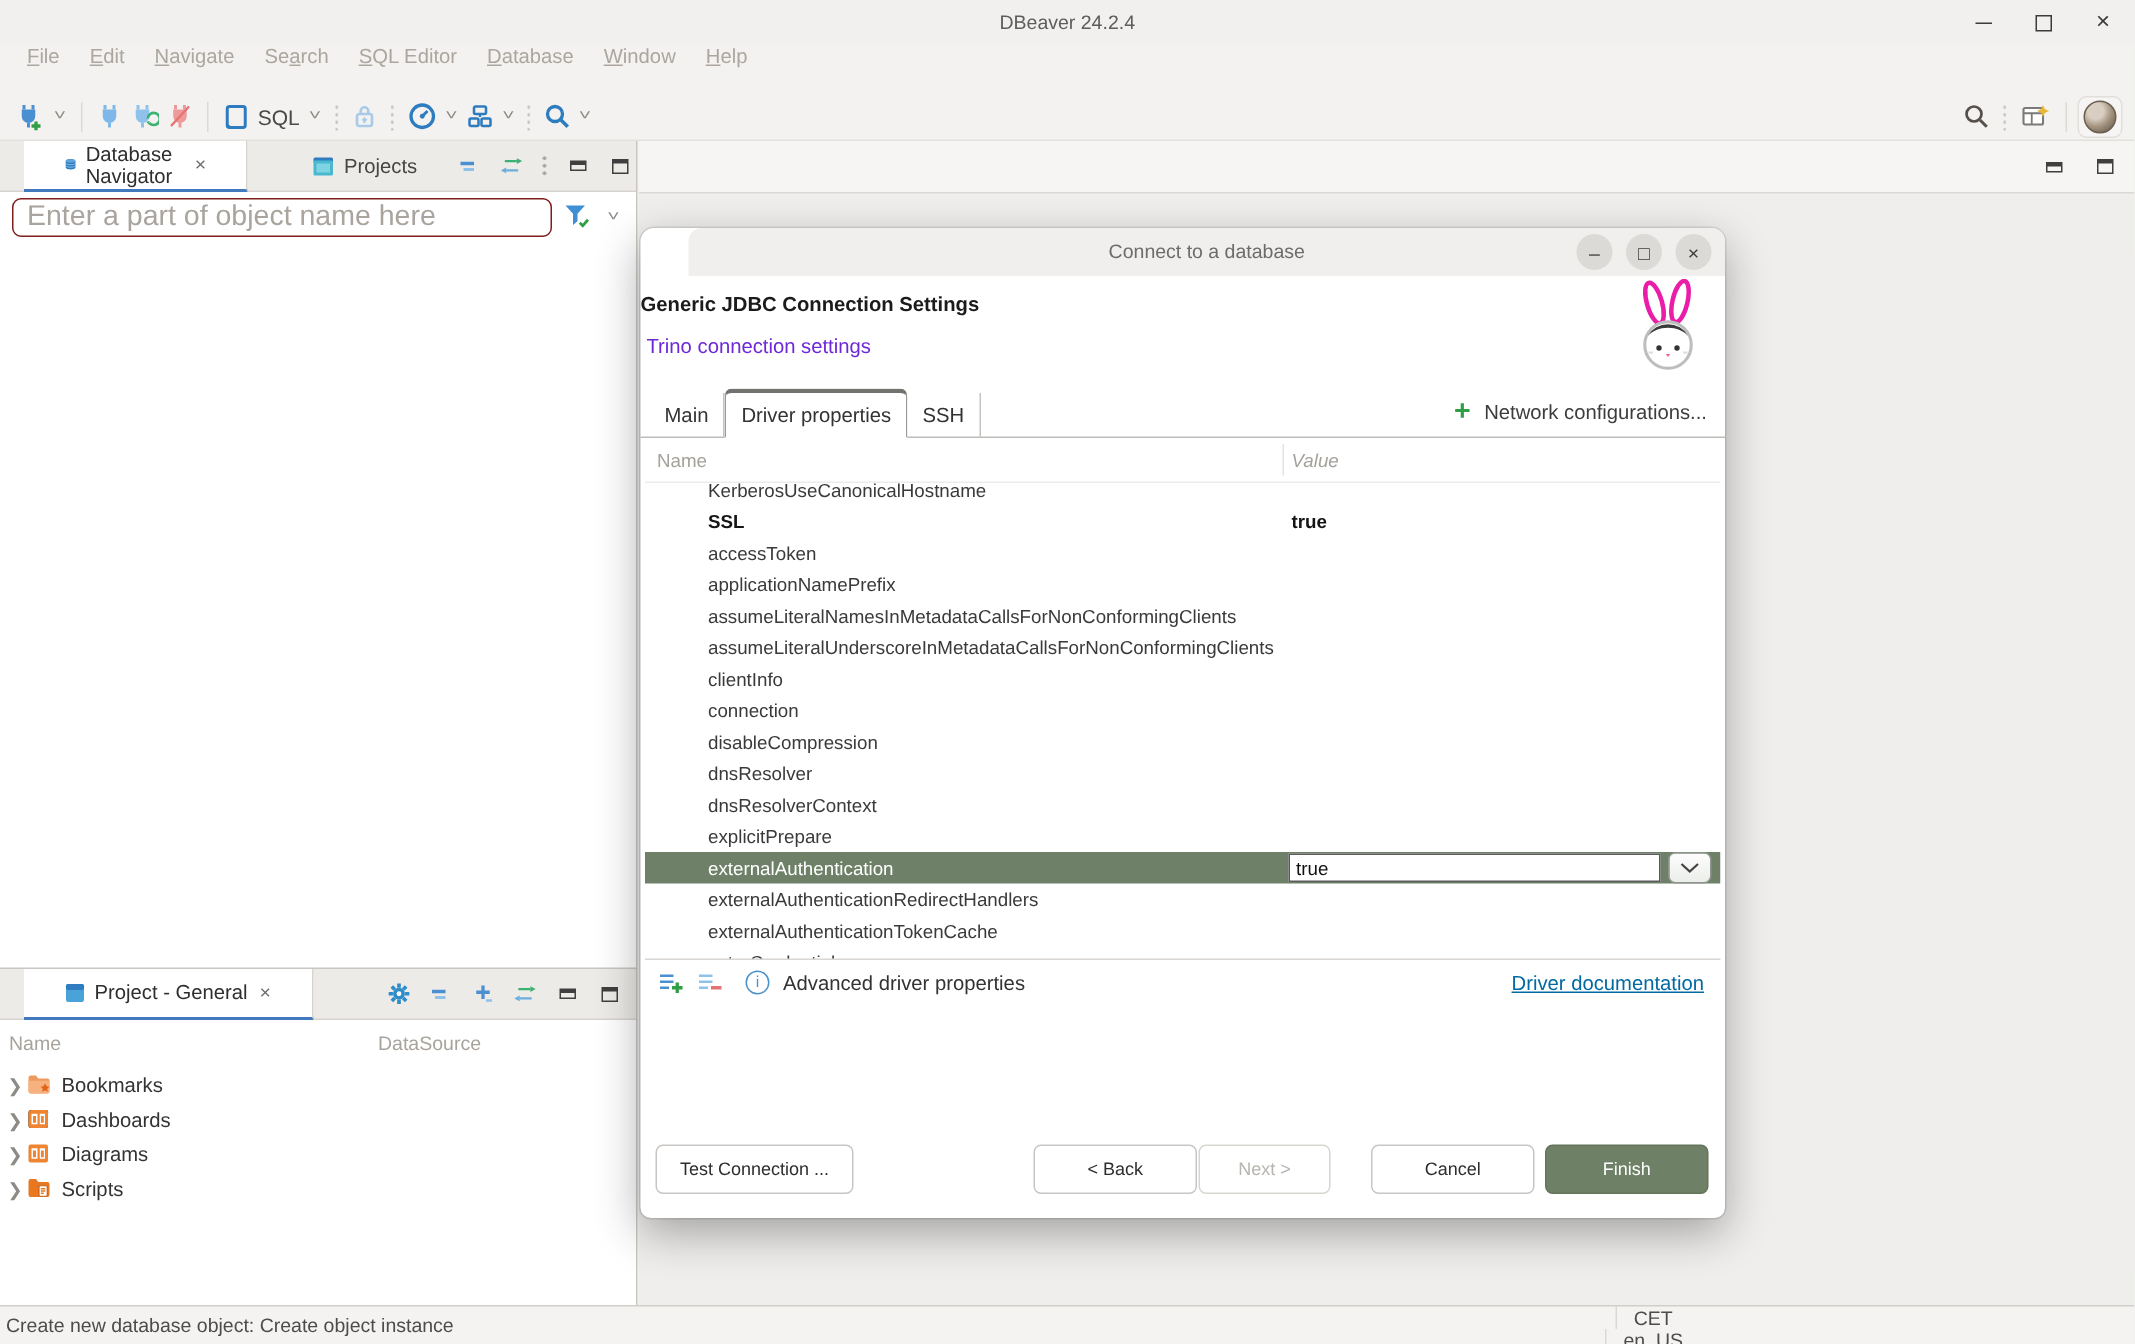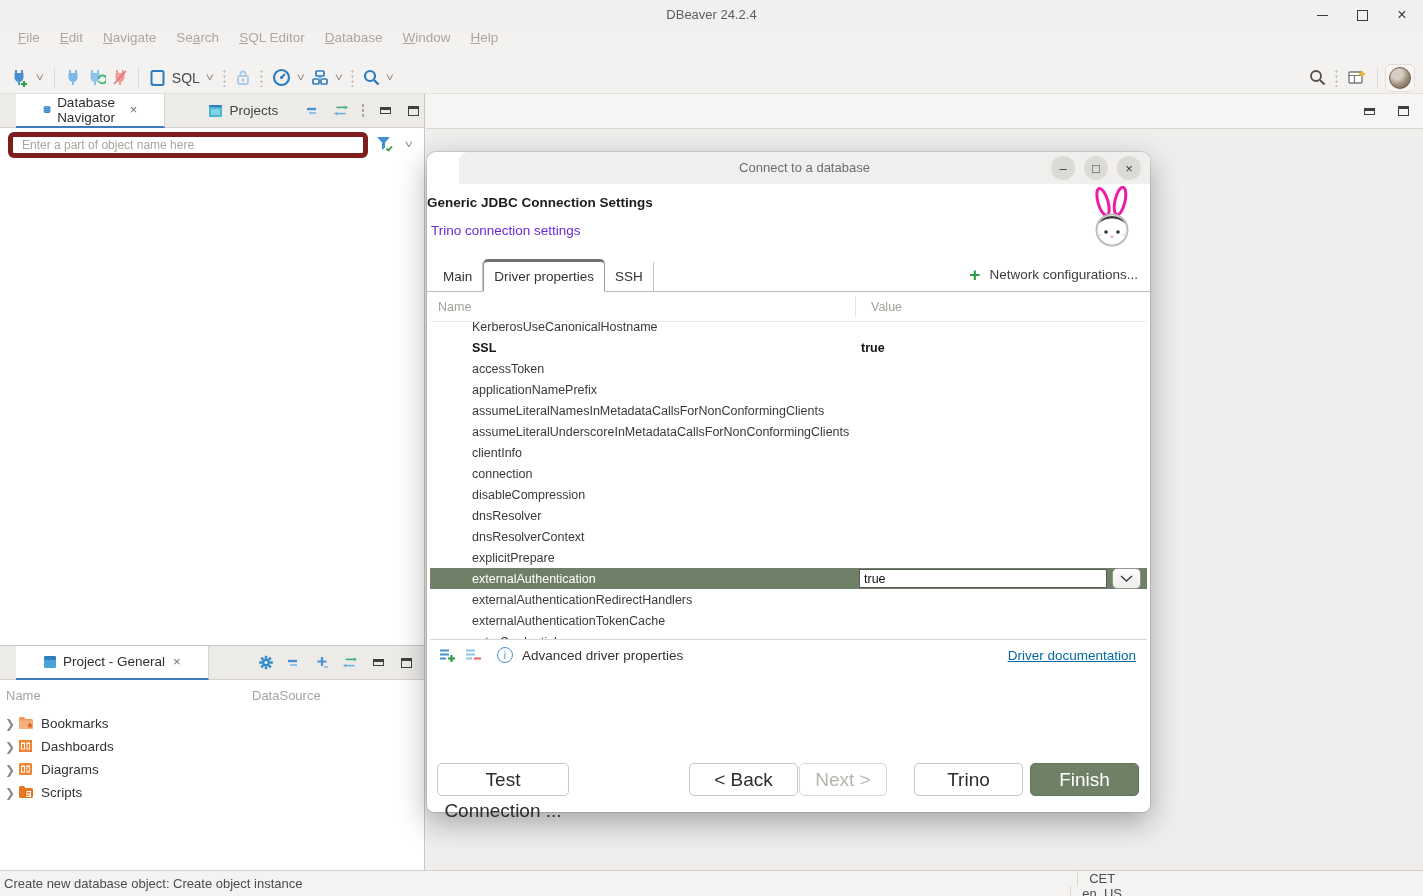--- a/index.html
+++ b/index.html
@@ -37,21 +37,21 @@
   .ptab { display:flex; align-items:center; gap:6px; height:34px; padding:0 27px; font-size:13.5px; color:#454545;margin-left:16px; }
   .ptab.active { background:#fff; border-bottom:2px solid #4178be; color:#2e2e2e; border-right:1px solid #d7d4d0; }
   .tabx { color:#6f6f6f; font-size:13px; padding-left:2px; }
   .pt-icons { display:flex; align-items:center; margin-left:auto; gap:12px; padding-right:10px; }
   .mini-ic { display:flex; align-items:center; justify-content:center; width:16px; height:16px; }
   .win-min { width:11px; height:7px; border:1px solid #3f3f3f; border-top-width:3px; }
   .win-max { width:11px; height:10px; border:1px solid #3f3f3f; border-top-width:3px; }
   .grip { width:4px; height:16px; background-image:radial-gradient(circle, #a9a5a0 1.1px, transparent 1.3px); background-size:4px 5px; }
 
   .filter-row { display:flex; align-items:center; height:33px; background:#fff; padding:0 8px; gap:8px; }
-  .filter-input { flex:1; height:26px; border:5px solid #7f1d1d; border-radius:6px; font-size:12px; color:#701a75; padding:0 9px; font-family:inherit; outline:none; }
+  .filter-input { flex:1; height:26px; border:1px solid #7f1d1d; border-radius:6px; font-size:19px; color:#701a75; padding:0 9px; font-family:inherit; outline:none; }
   .filter-input::placeholder { color:#a9a49e; }
 
   .left-bottom { left:0; top:645px; width:425px; height:225px; background:#fff; border-right:1px solid #c9c6c2; border-top:1px solid #c9c6c2; }
   .col-headers { display:flex; height:30px; align-items:center; font-size:13px; color:#a8a39d; }
   .col-name { padding-left:6px; width:252px; }
   .tree { padding-top:2px; }
   .trow { display:flex; align-items:center; height:23px; font-size:13.5px; color:#333; }
   .tchev { width:16px; text-align:center; color:#8e8a85; font-size:12px; margin-left:2px; }
   .ticon { width:17px; height:15px; margin-right:6px; position:relative; }
 
@@ -99,21 +99,21 @@
   .prow.selected .pname { color:#fff; }
   .val-editor { position:absolute; left:429px; top:1px; display:flex; align-items:center; }
   .val-input { width:248px; height:19px; border:1px solid #5a5a5a; background:#fff; font-size:12.5px; color:#111; padding:0 4px; font-family:inherit; outline:none; }
   .val-drop { position:absolute; right:6px; top:0; width:29px; height:21px; border:1px solid #8f968d; border-radius:5px; background:linear-gradient(#fdfdfd,#eceeea); display:flex; align-items:center; justify-content:center; }
 
   .prop-footer { height:31px; border-top:1px solid #d9d6d3; display:flex; align-items:center; padding:0 9px; gap:9px; font-size:13.5px; color:#333; }
   .doc-link { margin-left:auto; text-decoration:underline; color:#0369a1; padding-right:2px; }
   .info-circ { width:16px; height:16px; border-radius:50%; border:1.4px solid #4a92cc; color:#4a92cc; font-size:10.5px; display:flex; align-items:center; justify-content:center; font-style:normal; }
 
   .dlg-buttons { position:absolute; left:0; bottom:16px; width:100%; height:33px; }
-  .btn { position:absolute; height:33px; border:1px solid #c8c5c2; border-radius:5px; background:#fff; font-size:19px; color:#2d2d2d; text-align:center; line-height:31px; }
+  .btn { position:absolute; height:33px; border:1px solid #c8c5c2; border-radius:5px; background:#fff; font-size:12px; color:#2d2d2d; text-align:center; line-height:31px; }
   .btn-test { left:10px; width:132px; }
   .btn-back { left:262px; width:109px; }
   .btn-next { left:372px; width:88px; color:#b8b4af; border-color:#d9d6d2; }
   .btn-cancel { left:487px; width:109px; }
   .btn-finish { left:603px; width:109px; background:#6e8166; border-color:#62755b; color:#fff; }
 
   svg { display:block; }
 </style>
 </head>
 <body>
@@ -461,21 +461,21 @@
       <div class="dtab">SSH</div>
       <div class="netcfg">
       <span class="plus-green">+</span>
       <span>Network configurations...</span>
     </div>
   </div>
 
   <div class="prop-area">
     <div class="prop-headers">
       <div class="ph-name">Name</div>
-      <div style="padding-left:16px;">Value</div>
+      <div style="padding-left:6px;font-style:italic;">Value</div>
       <div class="ph-vline"></div>
     </div>
     <div class="prop-body">
       <div class="prop-rows" id="prop-rows">
           <div class="prow">
             <div class="pname">KerberosUseCanonicalHostname</div>
           </div>
           <div class="prow bold">
             <div class="pname">SSL</div>
             <div class="pval">true</div>
@@ -544,16 +544,16 @@
       <span class="info-circ" style="margin-left:6px;">i</span>
       <span>Advanced driver properties</span>
       <span class="doc-link">Driver documentation</span>
     </div>
   </div>
 
   <div class="dlg-buttons">
     <div class="btn btn-test">Test Connection ...</div>
     <div class="btn btn-back">&lt; Back</div>
     <div class="btn btn-next">Next &gt;</div>
-    <div class="btn btn-cancel">Trino</div>
+    <div class="btn btn-cancel">Cancel</div>
     <div class="btn btn-finish">Finish</div>
   </div>
 </div>
 
 </body></html>

